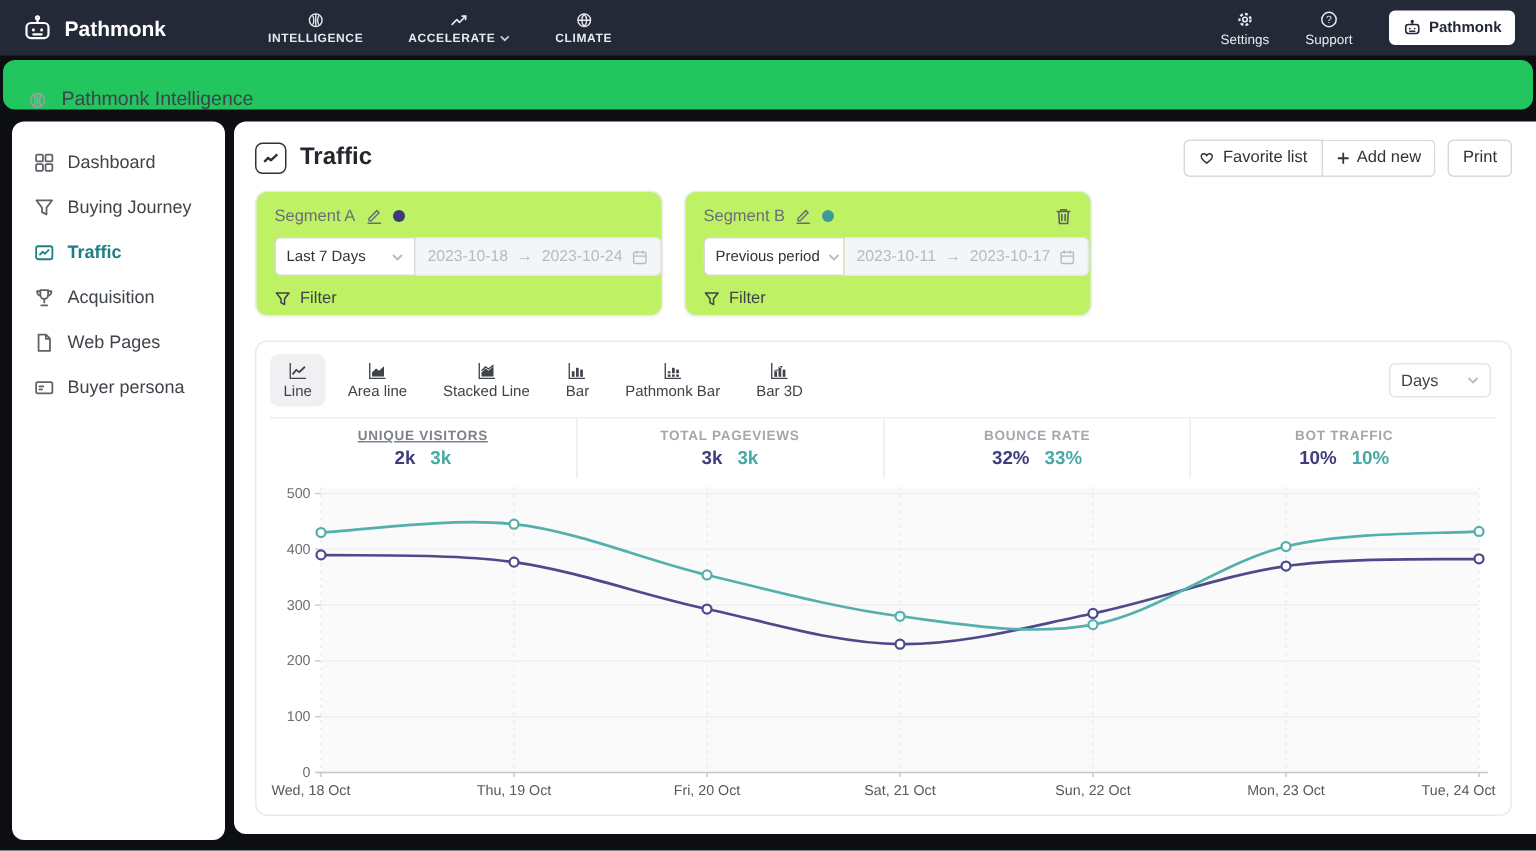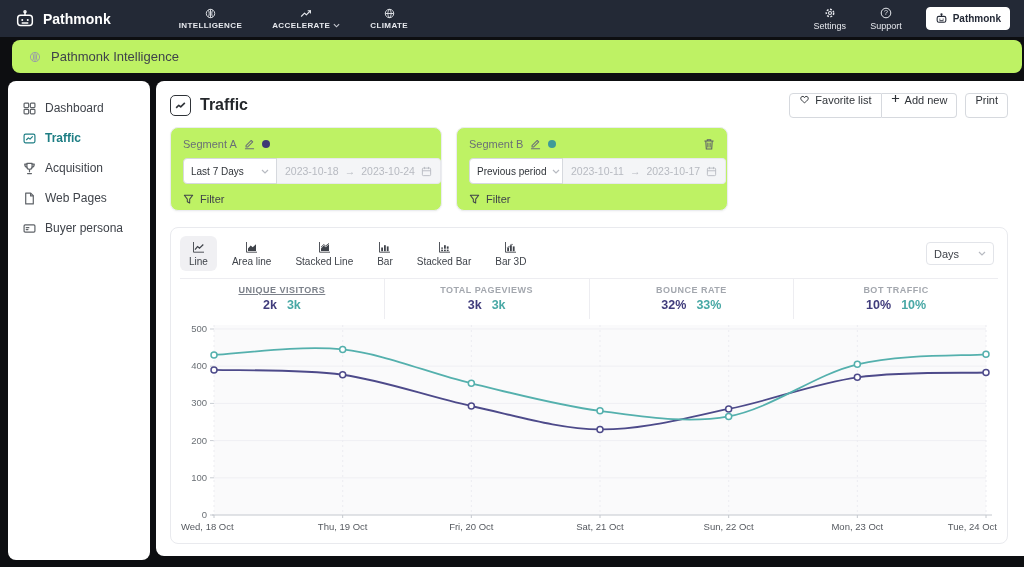--- a/index.html
+++ b/index.html
@@ -18,22 +18,22 @@
   .nav-item { display:flex; flex-direction:column; align-items:center; gap:2px;
     color:#e7e9ee; font-size:8px; font-weight:700; letter-spacing:.4px; cursor:pointer; }
   .nav-item .lbl-row { display:flex; align-items:center; gap:3px; }
   .nav-right { margin-left:auto; display:flex; align-items:center; gap:24px; }
   .nav-small { display:flex; flex-direction:column; align-items:center; gap:2px;
     color:#e7e9ee; font-size:9px; cursor:pointer; }
   .account-btn { background:#fff; border:1px solid #fff; border-radius:4px; padding:4px 8px;
     display:flex; align-items:center; gap:5px; font-size:10px; font-weight:600; color:#232936; cursor:pointer; }
 
   
-  .breadcrumb-bar { position:absolute; top:40px; left:12px; right:2px; height:33px; background:#bef264;
-    border-radius:8px; display:flex; align-items:center; gap:10px; padding:0 17px; }
+  .breadcrumb-bar { position:absolute; top:40px; left:2px; right:2px; height:33px; background:#22c55e;
+    border-radius:8px; display:flex; align-items:flex-end; gap:10px; padding:0 17px; }
   .breadcrumb-label { font-size:13px; color:#3f434a; }
 
   
   .sidebar { position:absolute; top:81px; left:8px; width:142px; bottom:7px; background:#fff;
     border-radius:8px; padding:12px 0; }
   .side-item { display:flex; align-items:center; gap:9px; padding:8px 15px; font-size:12px;
     color:#3f434a; cursor:pointer; }
   .side-item .icn { color:#5f6368; display:flex; }
   .side-item.active { color:#1e7e84; font-weight:700; }
   .side-item.active .icn { color:#1e7e84; }
@@ -41,21 +41,21 @@
   
   .main { position:absolute; top:81px; left:156px; right:0; bottom:11px; background:#fff;
     border-radius:8px 0 0 8px; padding:10px 16px 12px 14px; }
 
   .main-header { display:flex; align-items:center; height:28px; }
   .title-wrap { display:flex; align-items:center; gap:9px; }
   .title-icon { width:21px; height:21px; border:1.7px solid #2f3338; border-radius:5px;
     display:flex; align-items:center; justify-content:center; color:#2f3338; }
   .page-title { font-size:16px; font-weight:600; color:#24272b; }
   .header-actions { margin-left:auto; display:flex; align-items:center; gap:8px; }
-  .btn { height:25px; display:flex; gap:5px; padding:0 9px;
+  .btn { height:25px; display:flex; align-items:center; gap:5px; padding:0 9px;
     border:1px solid #d6d9de; background:#fff; font-size:11px; color:#2f3338;
     border-radius:4px; cursor:pointer; font-family:inherit; }
   .btn-group { display:flex; }
   .btn-group .btn:first-child { border-radius:4px 0 0 4px; }
   .btn-group .btn:last-child { border-radius:0 4px 4px 0; border-left:none; }
 
   
   .segments { display:flex; gap:14px; margin-top:8px; }
   .segment-card { width:272px; height:84px; border:1px solid #ebecf0; border-radius:8px;
     padding:10px 12px; position:relative; box-shadow:0 1px 2px rgba(16,24,40,.04); background:#bef264; }
@@ -206,20 +206,28 @@
     <span class="icn">
       <svg width="13" height="13" viewBox="0 0 12 12" fill="none" stroke="currentColor" stroke-width="1.1">
         <rect x="1" y="1" width="4.2" height="4.2" rx="0.8"></rect>
           <rect x="6.8" y="1" width="4.2" height="4.2" rx="0.8"></rect>
         <rect x="1" y="6.8" width="4.2" height="4.2" rx="0.8"></rect>
           <rect x="6.8" y="6.8" width="4.2" height="4.2" rx="0.8"></rect>
       </svg>
     </span>
     <span>Dashboard</span>
   </div>
+  <div class="side-item">
+    <span class="icn">
+      <svg width="13" height="13" viewBox="0 0 12 12" fill="none" stroke="currentColor" stroke-width="1.1" stroke-linejoin="round">
+        <path d="M1.2 1.5h9.6L7.4 5.9v4.2L4.6 8.7V5.9z"></path>
+      </svg>
+    </span>
+    <span>Buying Journey</span>
+  </div>
   <div class="side-item active">
     <span class="icn">
       <svg width="13" height="13" viewBox="0 0 12 12" fill="none" stroke="currentColor" stroke-width="1.1" stroke-linejoin="round">
         <rect x="1" y="2" width="10" height="8" rx="1.4"></rect>
           <path d="M3 7.4l2-2 1.5 1.2L9 4"></path>
       </svg>
     </span>
     <span>Traffic</span>
   </div>
   <div class="side-item">
@@ -425,21 +433,21 @@
         <div class="type-btn">
           <span class="icn">
             <svg width="13" height="13" viewBox="0 0 13 13" fill="none">
               <path d="M1.5 1v10.2h10.5" stroke="currentColor" stroke-width="0.9"></path>
               <rect x="3.2" y="6.5" width="1.8" height="3.7" fill="currentColor"></rect>
               <rect x="6" y="4.2" width="1.8" height="6" fill="currentColor"></rect>
               <rect x="8.8" y="5.4" width="1.8" height="4.8" fill="currentColor"></rect>
               <path d="M3 8.2h8.5" stroke="#fff" stroke-width="0.9"></path>
             </svg>
           </span>
-          <span>Stacked Bar</span>
+          <span>Pathmonk Bar</span>
         </div>
         <div class="type-btn">
           <span class="icn">
             <svg width="13" height="13" viewBox="0 0 13 13" fill="none">
               <path d="M1.5 1v10.2h10.5" stroke="currentColor" stroke-width="0.9"></path>
               <rect x="3.2" y="6.5" width="1.8" height="3.7" fill="currentColor"></rect>
               <rect x="6" y="4.2" width="1.8" height="6" fill="currentColor"></rect>
               <rect x="8.8" y="5.4" width="1.8" height="4.8" fill="currentColor"></rect>
               <path d="M3.2 6.5l.8-.8h1.8l-.8.8M6 4.2l.8-.8h1.8l-.8.8" stroke="currentColor" stroke-width="0.6"></path>
             </svg>

